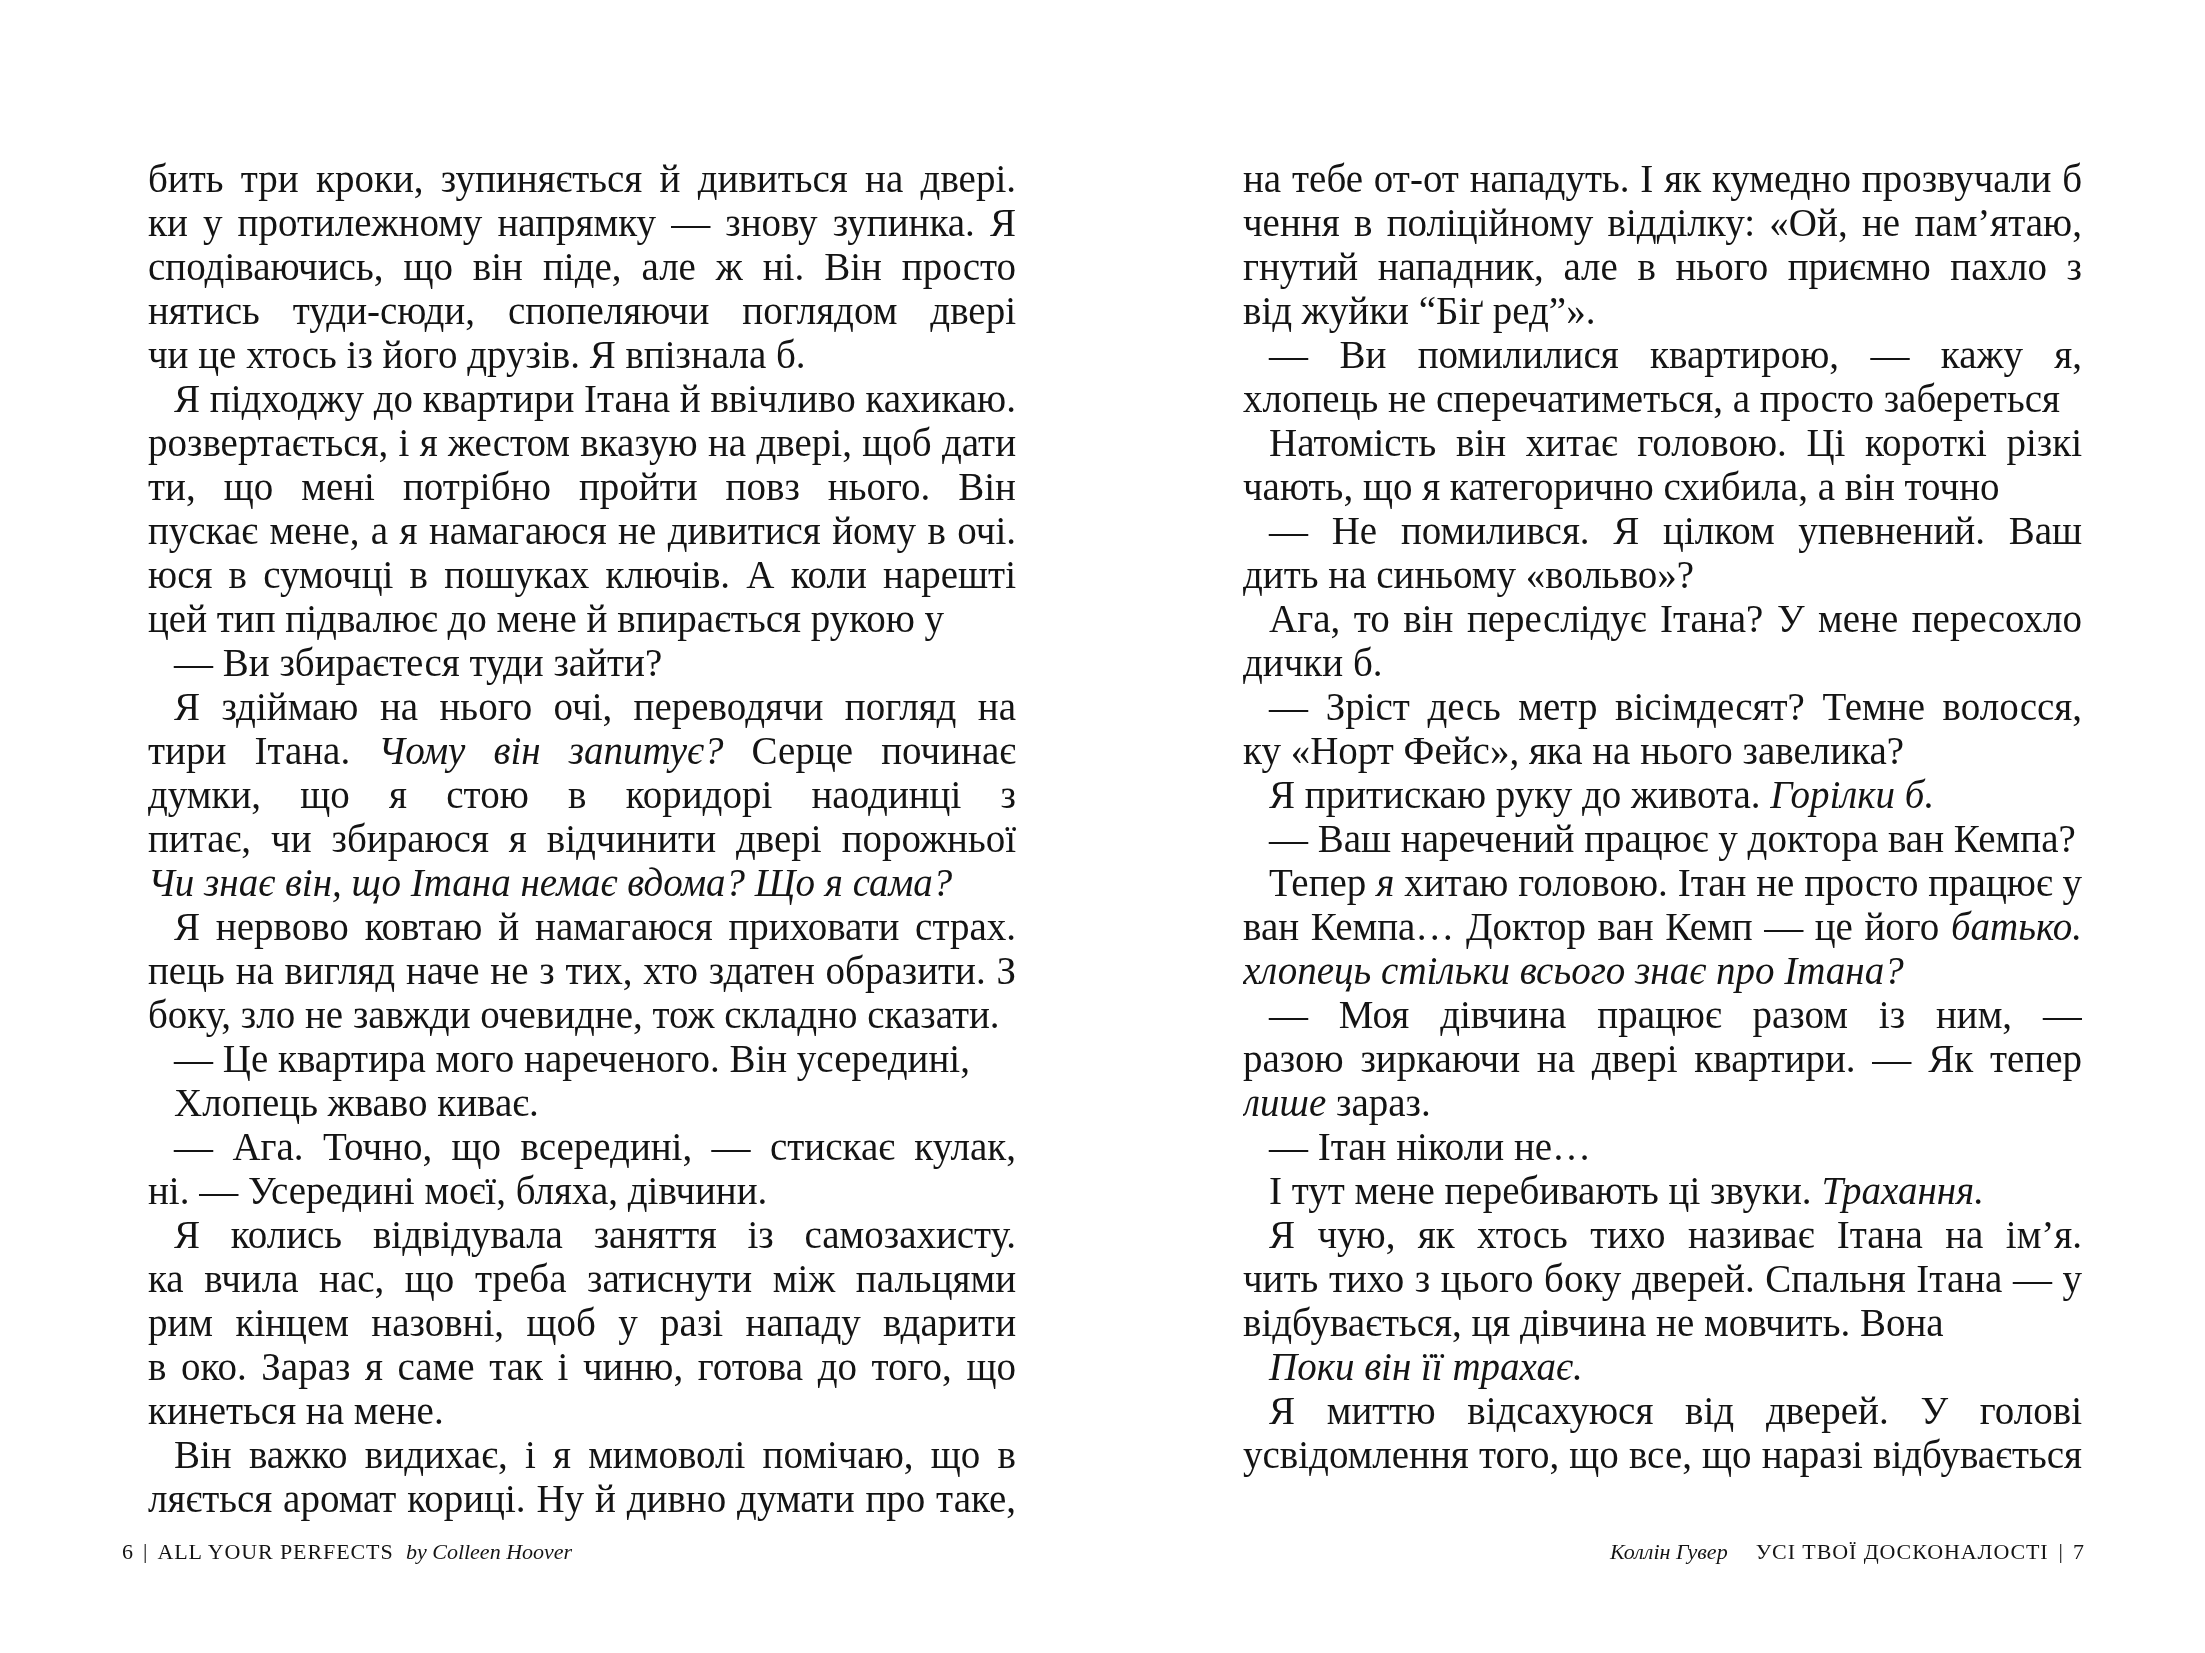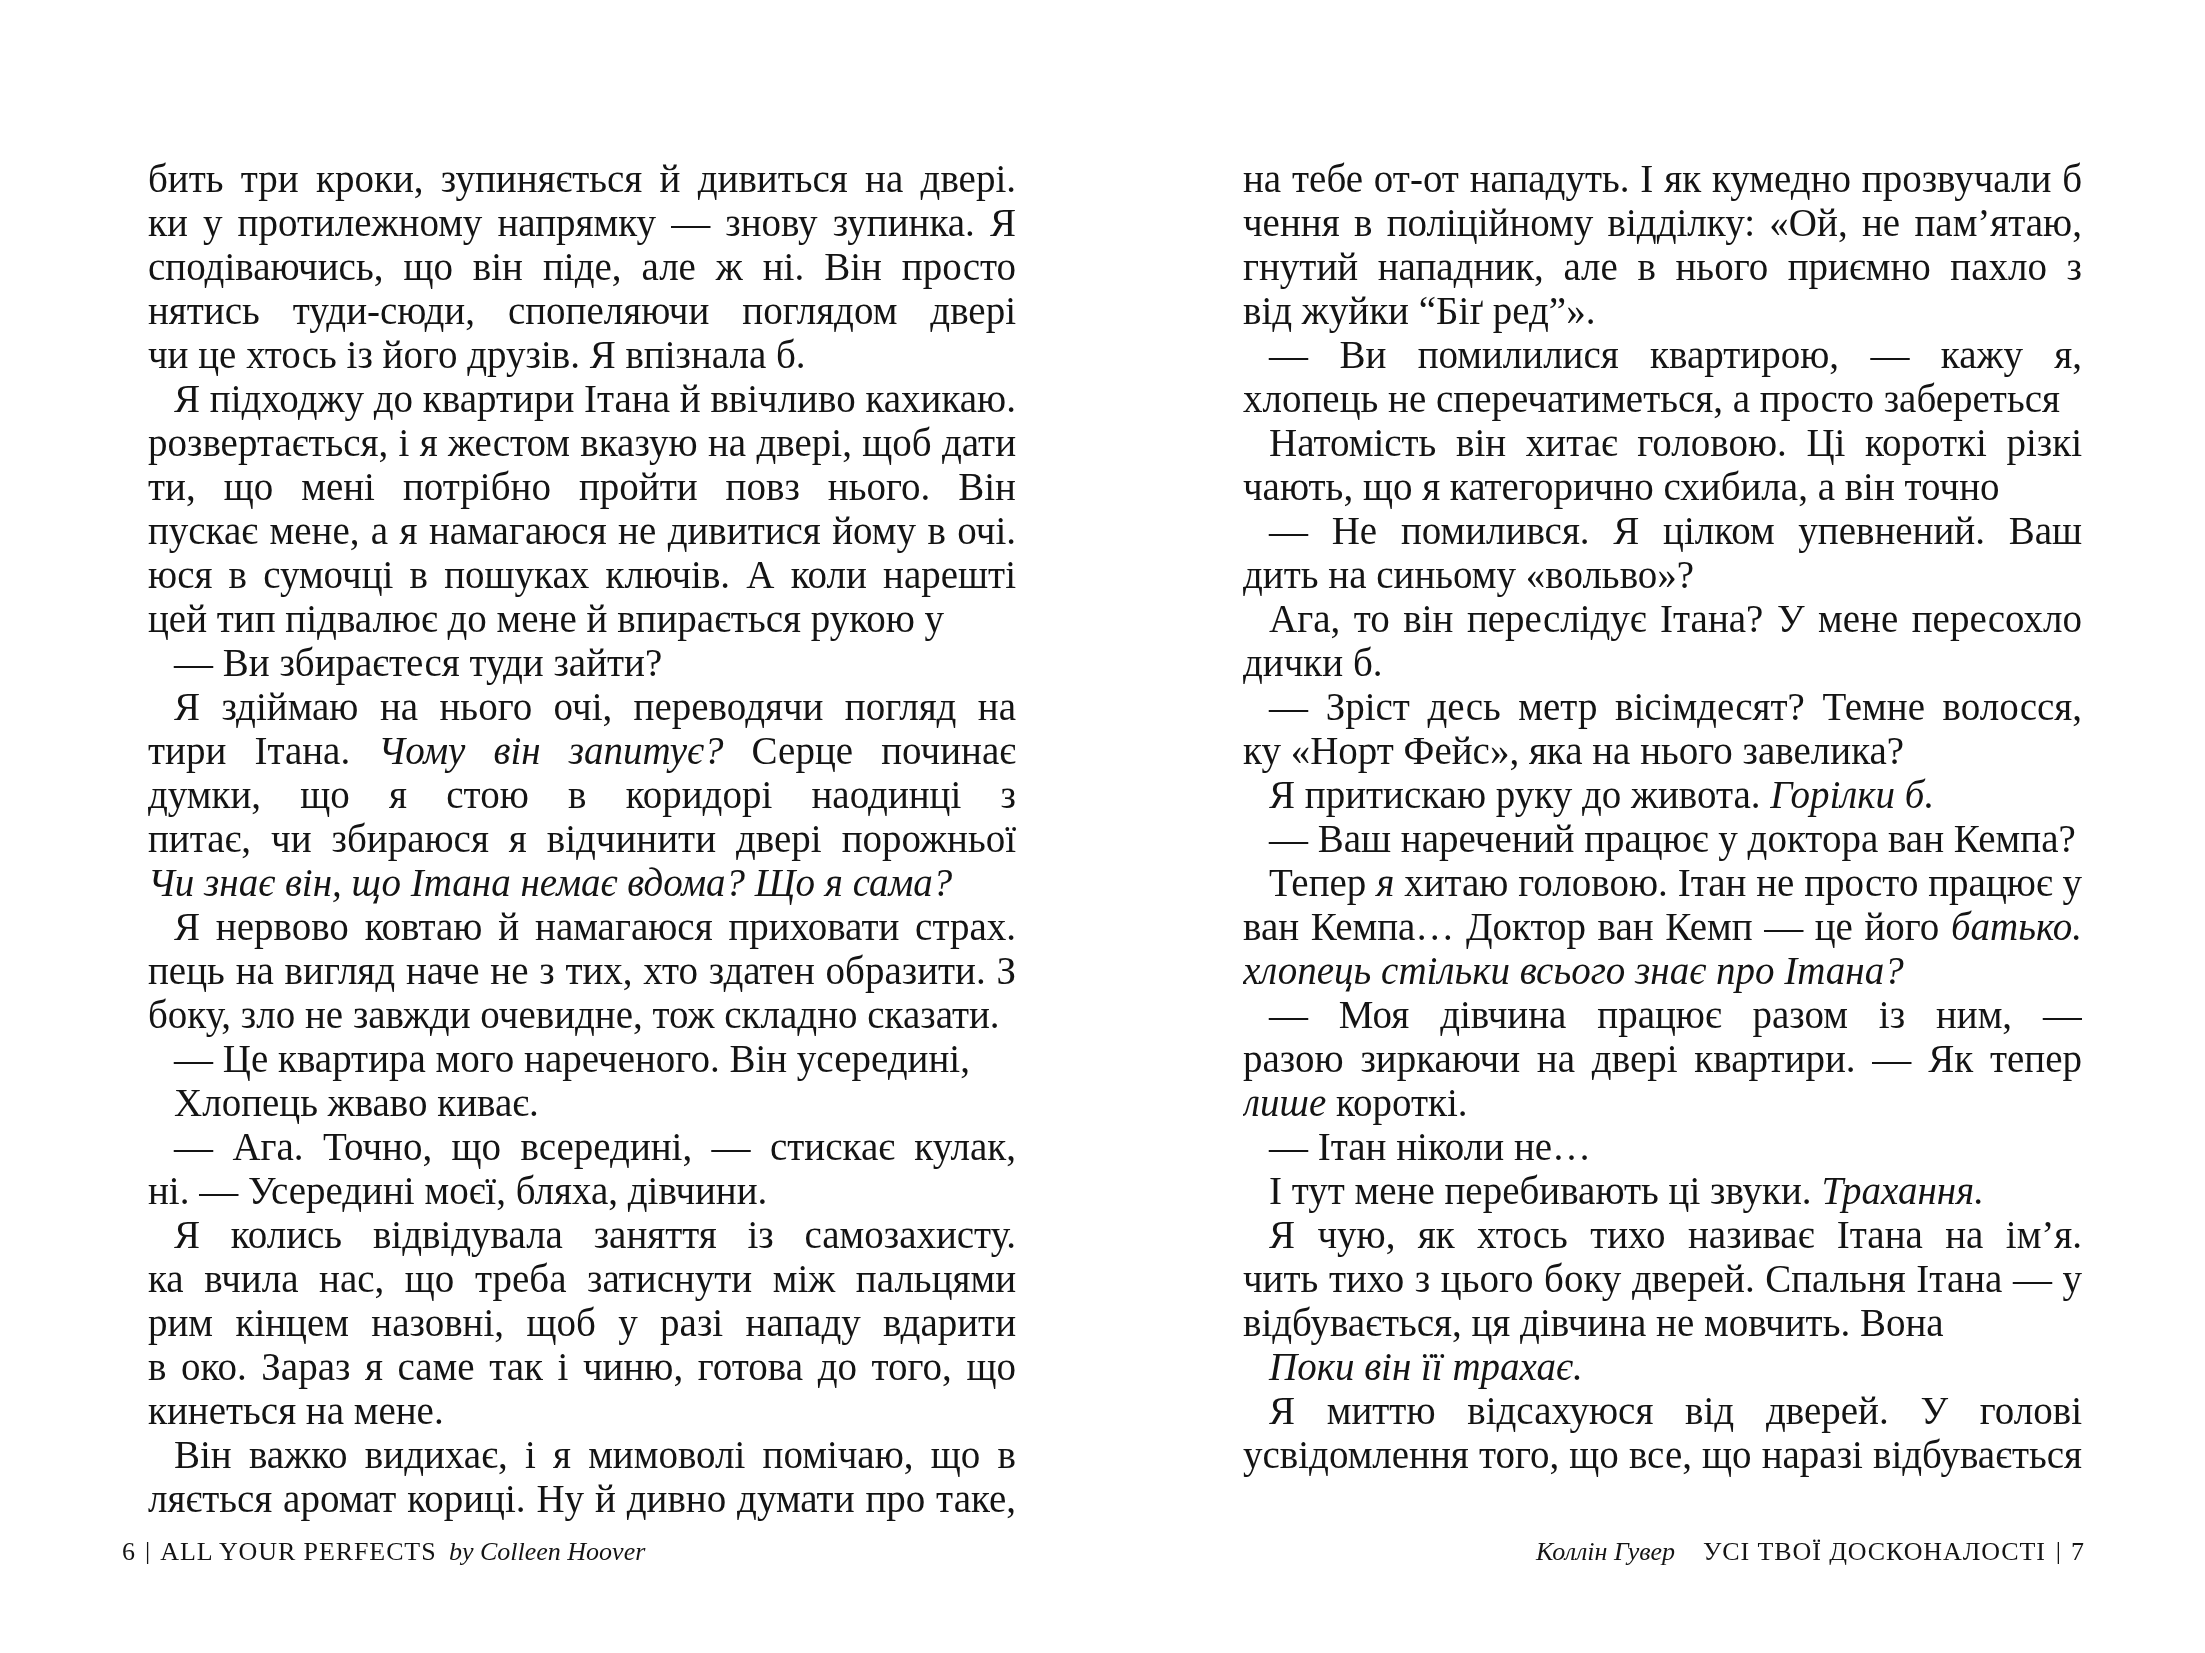--- a/index.html
+++ b/index.html
@@ -14,21 +14,21 @@
   .page{position:absolute;top:157px;font-size:39px;}
   .page-left{left:148px;width:868px;}
   .page-right{left:1227px;width:839px;margin-left:16px;}
   .line{height:44px;line-height:44px;overflow:hidden;white-space:normal;}
   .line.j{text-align:justify;}
   .line.j::after{content:"";display:inline-block;width:100%;height:0;}
   .line.ind{text-indent:26px;}
   .it{font-style:italic;}
   .footer{
     position:absolute;top:1536px;
-    font-size:26px;line-height:32px;
+    font-size:22px;line-height:32px;
     white-space:nowrap;color:#141414;
   }
   .footer-left{left:122px;}
   .footer-right{right:121px;}
   .ftitle{letter-spacing:0.9px;}
   .sep{display:inline-block;padding:0 10px;font-weight:400;transform:translateY(-0.6px);}
   .byline{font-style:italic;margin-left:12.4px;}
   .author{font-style:italic;margin-right:28px;}
 </style>
 </head>
@@ -85,21 +85,21 @@
       <div class="line"><span>дички б.</span></div>
       <div class="line j ind"><span>— Зріст десь метр вісімдесят? Темне волосся, носить курт-</span></div>
       <div class="line"><span>ку «Норт Фейс», яка на нього завелика?</span></div>
       <div class="line ind"><span>Я притискаю руку до живота. </span><span class="it">Горілки б.</span></div>
       <div class="line ind"><span>— Ваш наречений працює у доктора ван Кемпа?</span></div>
       <div class="line j ind"><span>Тепер </span><span class="it">я</span><span> хитаю головою. Ітан не просто працює у доктора</span></div>
       <div class="line j"><span>ван Кемпа… Доктор ван Кемп — це його </span><span class="it">батько. Звідки цей</span></div>
       <div class="line"><span class="it">хлопець стільки всього знає про Ітана?</span></div>
       <div class="line j ind"><span>— Моя дівчина працює разом із ним, — пояснює він, із від-</span></div>
       <div class="line j"><span>разою зиркаючи на двері квартири. — Як тепер зрозуміло, </span><span class="it">не</span></div>
-      <div class="line"><span class="it">лише</span><span> короткі.</span></div>
+      <div class="line"><span class="it">лише</span><span> зараз.</span></div>
       <div class="line ind"><span>— Ітан ніколи не…</span></div>
       <div class="line ind"><span>І тут мене перебивають ці звуки. </span><span class="it">Трахання.</span></div>
       <div class="line j ind"><span>Я чую, як хтось тихо називає Ітана на ім’я. Принаймні це зву-</span></div>
       <div class="line j"><span>чить тихо з цього боку дверей. Спальня Ітана — у протилежній</span></div>
       <div class="line"><span>відбувається, ця дівчина не мовчить. Вона викрикує його ім’я.</span></div>
       <div class="line ind"><span class="it">Поки він її трахає.</span></div>
       <div class="line j ind"><span>Я миттю відсахуюся від дверей. У голові паморочиться від</span></div>
       <div class="line j"><span>усвідомлення того, що все, що наразі відбувається у кварти-</span></div>
     </div>
 

